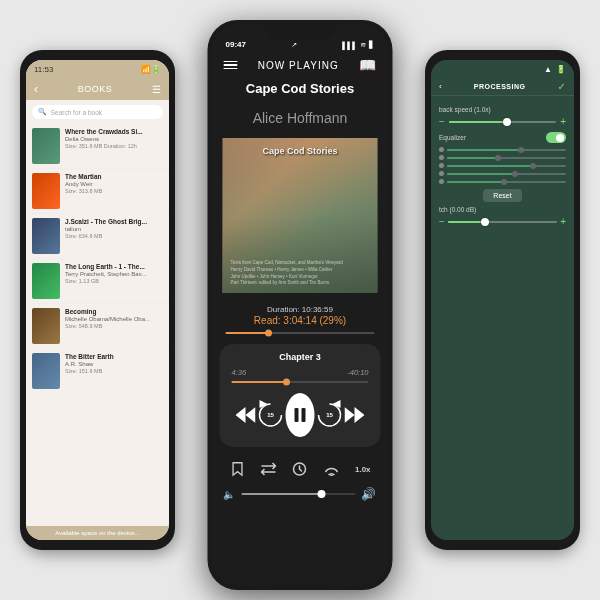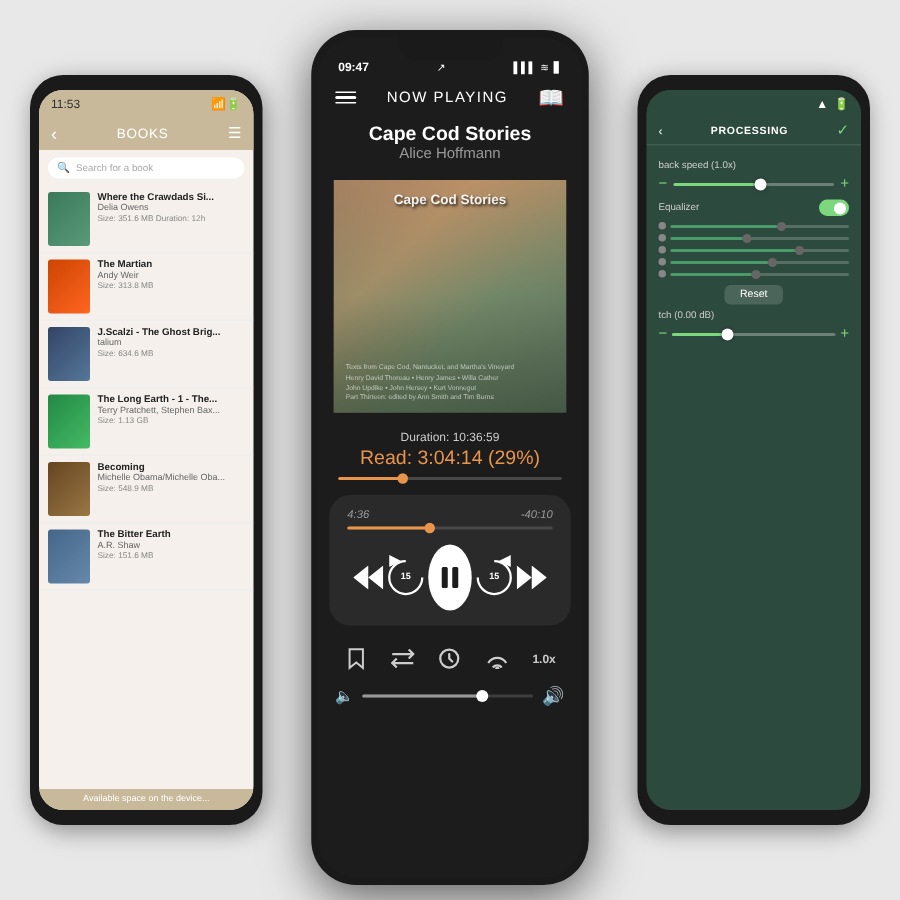--- a/index.html
+++ b/index.html
@@ -373,23 +373,23 @@
       background: #1c1c1c;
       text-align: center;
       padding: 2px 10px 6px;
     }
     .book-title-main {
       font-size: 13px;
       font-weight: bold;
       color: #fff;
     }
     .book-author-main {
-      font-size: 10px;
+      font-size: 14px;
       color: #999;
-      margin-top: 1px;
+      margin-top: 14px;
     }
 
     
     .cover-art {
       margin: 0 auto;
       width: 155px;
       height: 155px;
       background: linear-gradient(135deg, #8b6f5c 0%, #c4956a 30%, #7a8a6a 60%, #5a6a5a 100%);
       position: relative;
       overflow: hidden;
@@ -405,21 +405,21 @@
       background: #1c1c1c;
       padding: 8px 14px 4px;
       text-align: center;
     }
     .duration-text {
       font-size: 8px;
       color: #ccc;
       margin-bottom: 1px;
     }
     .read-text {
-      font-size: 13px;
+      font-size: 10px;
       color: #e8944a;
       margin-bottom: 6px;
     }
     .progress-bar-outer {
       height: 2px;
       background: rgba(255,255,255,0.2);
       border-radius: 1px;
       position: relative;
     }
     .progress-bar-fill {
@@ -832,20 +832,21 @@
       <div class="progress-section">
         <div class="duration-text">Duration: 10:36:59</div>
         <div class="read-text">Read: 3:04:14 (29%)</div>
         <div class="progress-bar-outer">
           <div class="progress-bar-fill"></div>
           <div class="progress-bar-thumb"></div>
         </div>
       </div>
 
       <div class="chapter-section">
+        <div class="chapter-title">Chapter 3</div>
         <div class="chapter-time-row">
           <span class="chapter-time">4:36</span>
           <span class="chapter-time">-40:10</span>
         </div>
         <div class="chapter-progress-outer">
           <div class="chapter-progress-fill"></div>
           <div class="chapter-progress-thumb"></div>
         </div>
 
         <div class="controls-row">

